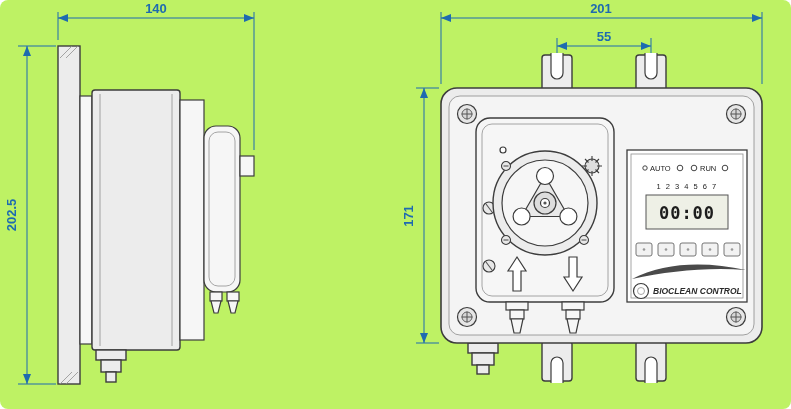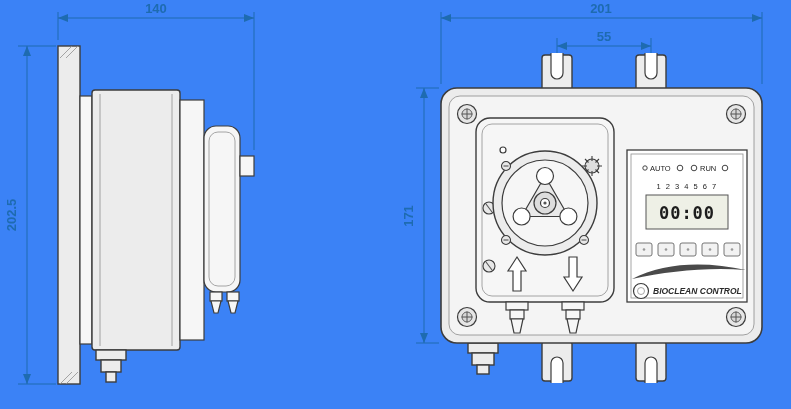--- a/index.html
+++ b/index.html
@@ -1,16 +1,16 @@
 <!DOCTYPE html>
 <html><head>
 <meta charset="utf-8">
 <style>
   html,body{margin:0;padding:0;background:#ffffff;}
-  .stage{width:791px;height:409px;position:relative;background:#3b82f6;}
+  .stage{width:791px;height:409px;position:relative;background:#bef264;border-radius:8px;}
   svg{display:block;}
   .fill-a{fill:#ececec;stroke:#3c3c3c;stroke-width:1.4;}
   .fill-b{fill:#f6f6f6;stroke:#3c3c3c;stroke-width:1.2;}
   .thin{fill:none;stroke:#909090;stroke-width:.8;}
   .inner-face{fill:#f4f4f4;stroke:#8c8c8c;stroke-width:.8;}
   .outline{fill:#ffffff;stroke:#3c3c3c;stroke-width:1.2;}
   .slot{fill:#ffffff;stroke:#3c3c3c;stroke-width:1.2;}
   .panel{fill:#ffffff;stroke:#3c3c3c;stroke-width:1.3;}
   .lcd{fill:#eef0e6;stroke:#555;stroke-width:1;}
   .led{fill:#ffffff;stroke:#444;stroke-width:1;}

